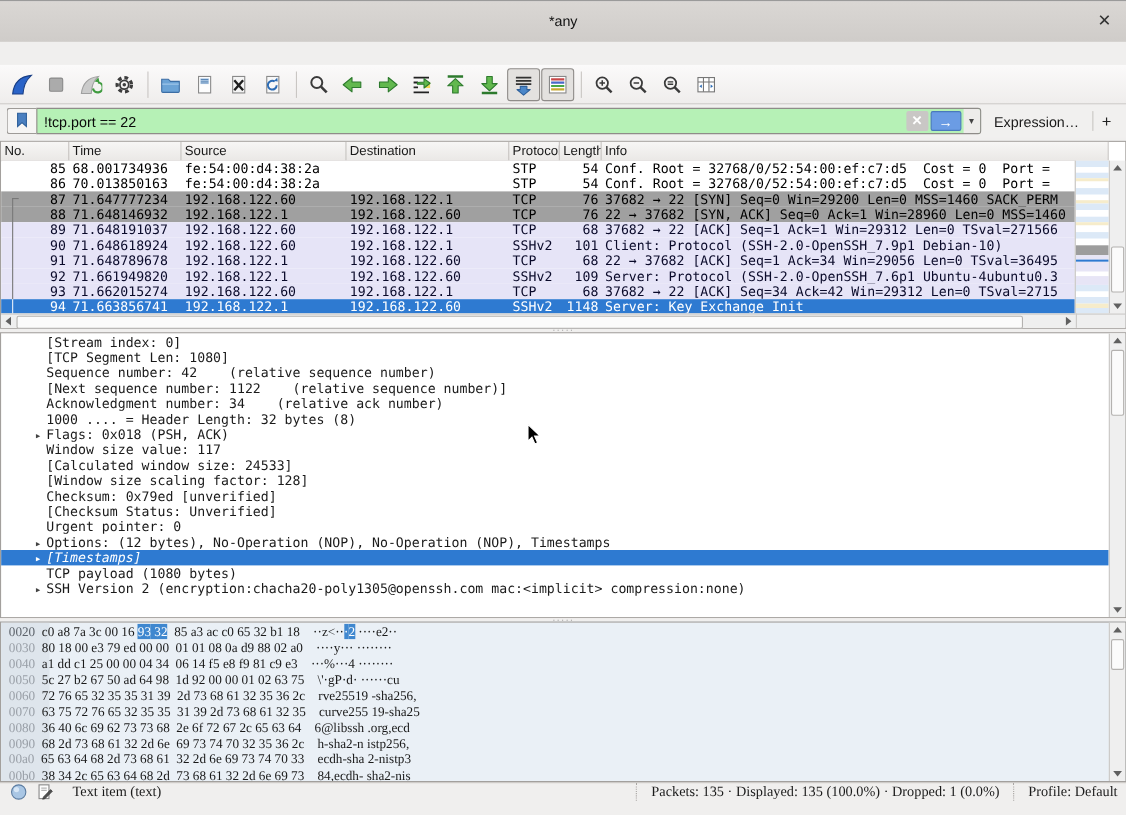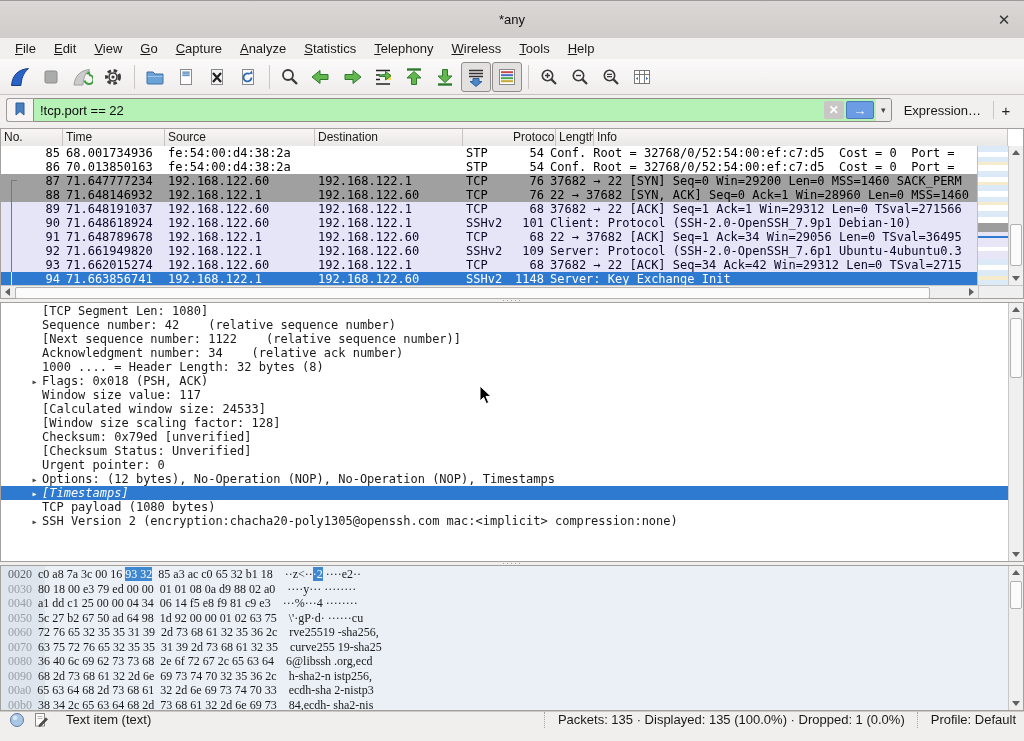--- a/index.html
+++ b/index.html
@@ -97,50 +97,37 @@
     border:1px solid #a3a09d;box-sizing:border-box;overflow:hidden;}
   .hex-pane::before{content:"";position:absolute;left:0;top:0;bottom:0;width:44px;background:#dee5ec;}
   .hex-lines{position:absolute;left:0;top:1px;right:15px;bottom:0;overflow:hidden;
     font-family:Liberation Serif, serif;font-size:12px;}
   .hxrow{height:14.5px;line-height:14.5px;white-space:pre;padding-left:7px;position:relative;}
   .hxrow .off{color:#9aa0a8;}
   .hxrow .off.act{color:#5d636b;}
   .hxrow .hl{background:#3f87cf;color:#fff;}
   
   .statusbar{position:absolute;left:0;top:711px;width:100%;height:16px;background:#f0efee;
-    border-top:1px solid #cac7c4;box-sizing:border-box;display:flex;align-items:center;padding:0 8px;}
+    border-top:1px solid #cac7c4;box-sizing:border-box;display:flex;align-items:center;padding:0 8px;font-family:Liberation Serif, serif;}
   .status-icon{width:18px;height:18px;margin-right:6px;display:flex;align-items:center;justify-content:center;}
   .status-left-text{margin-left:10px;}
   .status-right{margin-left:auto;display:flex;align-items:center;}
   .status-sep{width:1px;height:16px;border-left:1px dotted #a8a5a2;margin:0 12px;}
   .cursor{position:absolute;left:479px;top:385px;z-index:50;}
 </style>
 </head>
 <body>
 
 <div class="window">
 
   <div class="titlebar">
     <div class="title-text">*any</div>
     <div class="win-close">✕</div>
   </div>
 
-  <div class="menubar">
-      <div class="menu-item">File</div>
-      <div class="menu-item">Edit</div>
-      <div class="menu-item">View</div>
-      <div class="menu-item">Go</div>
-      <div class="menu-item">Capture</div>
-      <div class="menu-item">Analyze</div>
-      <div class="menu-item">Statistics</div>
-      <div class="menu-item">Telephony</div>
-      <div class="menu-item">Wireless</div>
-      <div class="menu-item">Tools</div>
-      <div class="menu-item">Help</div>
-    </div>
 
   <div class="toolbar">
       <div class="tool-btn">
         <span style="display: flex;">
           <svg viewBox="0 0 22 22">
             <path d="M2.5 19.5 C3.5 9 9 3.5 19.5 2.5 C13.5 8 12.6 13 11.9 19.5 Z" fill="#2a63c8" stroke="#1a3f85"></path>
           </svg>
         </span>
       </div>
       <div class="tool-btn">
@@ -328,21 +315,21 @@
     <div class="fb-sep"></div>
     <div class="add-btn">+</div>
   </div>
 
   <div class="packet-pane">
     <div class="plist-header">
         <div class="hcell" style="flex: 0 0 62px;">No.</div>
         <div class="hcell" style="flex: 0 0 102px;">Time</div>
         <div class="hcell" style="flex: 0 0 150px;">Source</div>
         <div class="hcell" style="flex: 0 0 148px;">Destination</div>
-        <div class="hcell" style="flex: 0 0 46px; margin-left: 47px;">Protocol</div>
+        <div class="hcell" style="flex: 0 0 46px;">Protocol</div>
         <div class="hcell" style="flex: 0 0 38px;">Length</div>
         <div class="hcell" style="flex: 1 1 auto;">Info</div>
       </div>
     <div class="plist-body">
         <div class="prow c-white"><div class="pcell num" style="flex: 0 0 62px;">85</div><div class="pcell" style="flex: 0 0 102px;">68.001734936</div><div class="pcell" style="flex: 0 0 150px;">fe:54:00:d4:38:2a</div><div class="pcell" style="flex: 0 0 148px;"></div><div class="pcell" style="flex: 0 0 46px;">STP</div><div class="pcell num" style="flex: 0 0 38px;">54</div><div class="pcell" style="flex: 1 1 auto;">Conf. Root = 32768/0/52:54:00:ef:c7:d5  Cost = 0  Port =</div></div>
         <div class="prow c-white"><div class="pcell num" style="flex: 0 0 62px;">86</div><div class="pcell" style="flex: 0 0 102px;">70.013850163</div><div class="pcell" style="flex: 0 0 150px;">fe:54:00:d4:38:2a</div><div class="pcell" style="flex: 0 0 148px;"></div><div class="pcell" style="flex: 0 0 46px;">STP</div><div class="pcell num" style="flex: 0 0 38px;">54</div><div class="pcell" style="flex: 1 1 auto;">Conf. Root = 32768/0/52:54:00:ef:c7:d5  Cost = 0  Port =</div></div>
         <div class="prow c-gray"><div class="pcell num" style="flex: 0 0 62px;">87</div><div class="pcell" style="flex: 0 0 102px;">71.647777234</div><div class="pcell" style="flex: 0 0 150px;">192.168.122.60</div><div class="pcell" style="flex: 0 0 148px;">192.168.122.1</div><div class="pcell" style="flex: 0 0 46px;">TCP</div><div class="pcell num" style="flex: 0 0 38px;">76</div><div class="pcell" style="flex: 1 1 auto;">37682 → 22 [SYN] Seq=0 Win=29200 Len=0 MSS=1460 SACK_PERM</div></div>
         <div class="prow c-gray"><div class="pcell num" style="flex: 0 0 62px;">88</div><div class="pcell" style="flex: 0 0 102px;">71.648146932</div><div class="pcell" style="flex: 0 0 150px;">192.168.122.1</div><div class="pcell" style="flex: 0 0 148px;">192.168.122.60</div><div class="pcell" style="flex: 0 0 46px;">TCP</div><div class="pcell num" style="flex: 0 0 38px;">76</div><div class="pcell" style="flex: 1 1 auto;">22 → 37682 [SYN, ACK] Seq=0 Ack=1 Win=28960 Len=0 MSS=1460</div></div>
         <div class="prow c-lavender"><div class="pcell num" style="flex: 0 0 62px;">89</div><div class="pcell" style="flex: 0 0 102px;">71.648191037</div><div class="pcell" style="flex: 0 0 150px;">192.168.122.60</div><div class="pcell" style="flex: 0 0 148px;">192.168.122.1</div><div class="pcell" style="flex: 0 0 46px;">TCP</div><div class="pcell num" style="flex: 0 0 38px;">68</div><div class="pcell" style="flex: 1 1 auto;">37682 → 22 [ACK] Seq=1 Ack=1 Win=29312 Len=0 TSval=271566</div></div>
         <div class="prow c-lavender"><div class="pcell num" style="flex: 0 0 62px;">90</div><div class="pcell" style="flex: 0 0 102px;">71.648618924</div><div class="pcell" style="flex: 0 0 150px;">192.168.122.60</div><div class="pcell" style="flex: 0 0 148px;">192.168.122.1</div><div class="pcell" style="flex: 0 0 46px;">SSHv2</div><div class="pcell num" style="flex: 0 0 38px;">101</div><div class="pcell" style="flex: 1 1 auto;">Client: Protocol (SSH-2.0-OpenSSH_7.9p1 Debian-10)</div></div>
@@ -399,20 +386,21 @@
           <div class="tri right"></div>
         </div>
     </div>
     <div class="sb-corner"></div>
   </div>
 
   <div class="splitter" style="top:299px;">·····</div>
 
   <div class="details-pane">
     <div class="details-lines">
+        <div class="dline"><span class="darrow" style="margin-left: 26px;"></span><span>[Stream index: 0]</span></div>
         <div class="dline"><span class="darrow" style="margin-left: 26px;"></span><span>[TCP Segment Len: 1080]</span></div>
         <div class="dline"><span class="darrow" style="margin-left: 26px;"></span><span>Sequence number: 42    (relative sequence number)</span></div>
         <div class="dline"><span class="darrow" style="margin-left: 26px;"></span><span>[Next sequence number: 1122    (relative sequence number)]</span></div>
         <div class="dline"><span class="darrow" style="margin-left: 26px;"></span><span>Acknowledgment number: 34    (relative ack number)</span></div>
         <div class="dline"><span class="darrow" style="margin-left: 26px;"></span><span>1000 .... = Header Length: 32 bytes (8)</span></div>
         <div class="dline"><span class="darrow" style="margin-left: 26px;">▸</span><span>Flags: 0x018 (PSH, ACK)</span></div>
         <div class="dline"><span class="darrow" style="margin-left: 26px;"></span><span>Window size value: 117</span></div>
         <div class="dline"><span class="darrow" style="margin-left: 26px;"></span><span>[Calculated window size: 24533]</span></div>
         <div class="dline"><span class="darrow" style="margin-left: 26px;"></span><span>[Window size scaling factor: 128]</span></div>
         <div class="dline"><span class="darrow" style="margin-left: 26px;"></span><span>Checksum: 0x79ed [unverified]</span></div>

